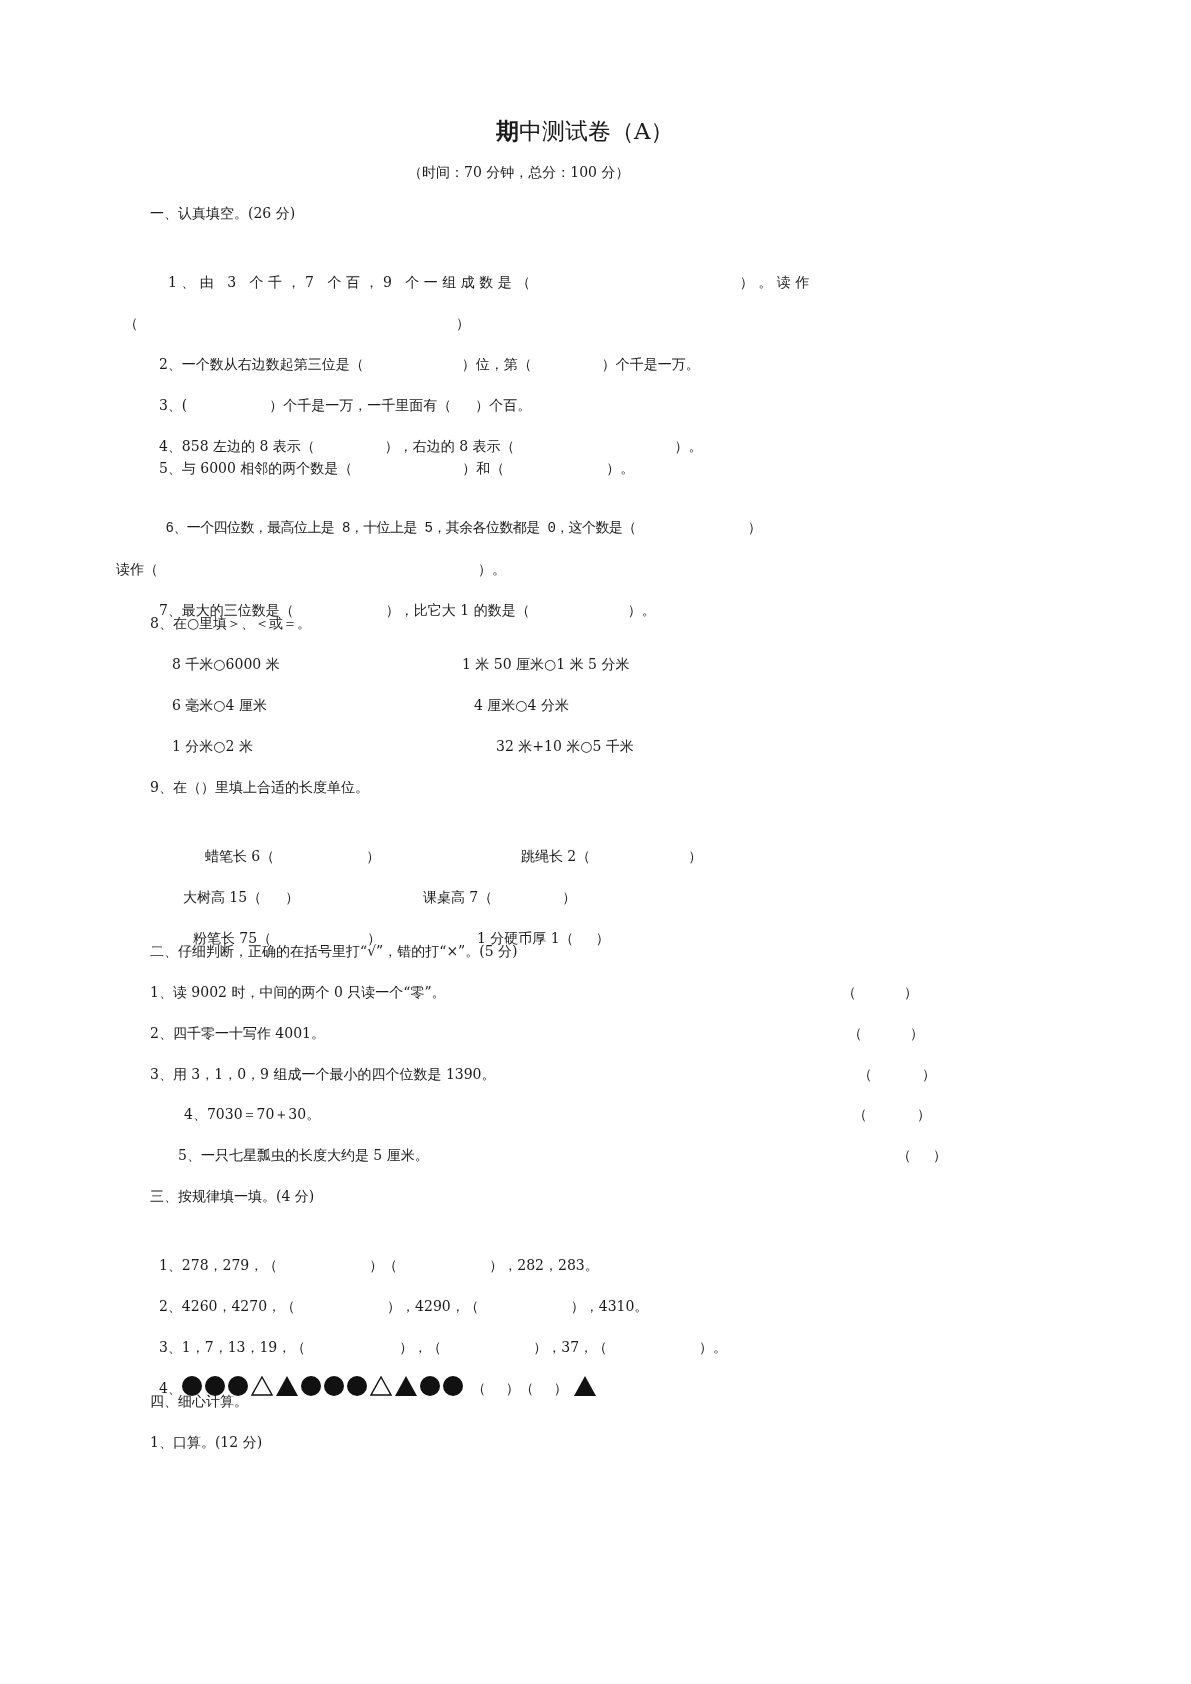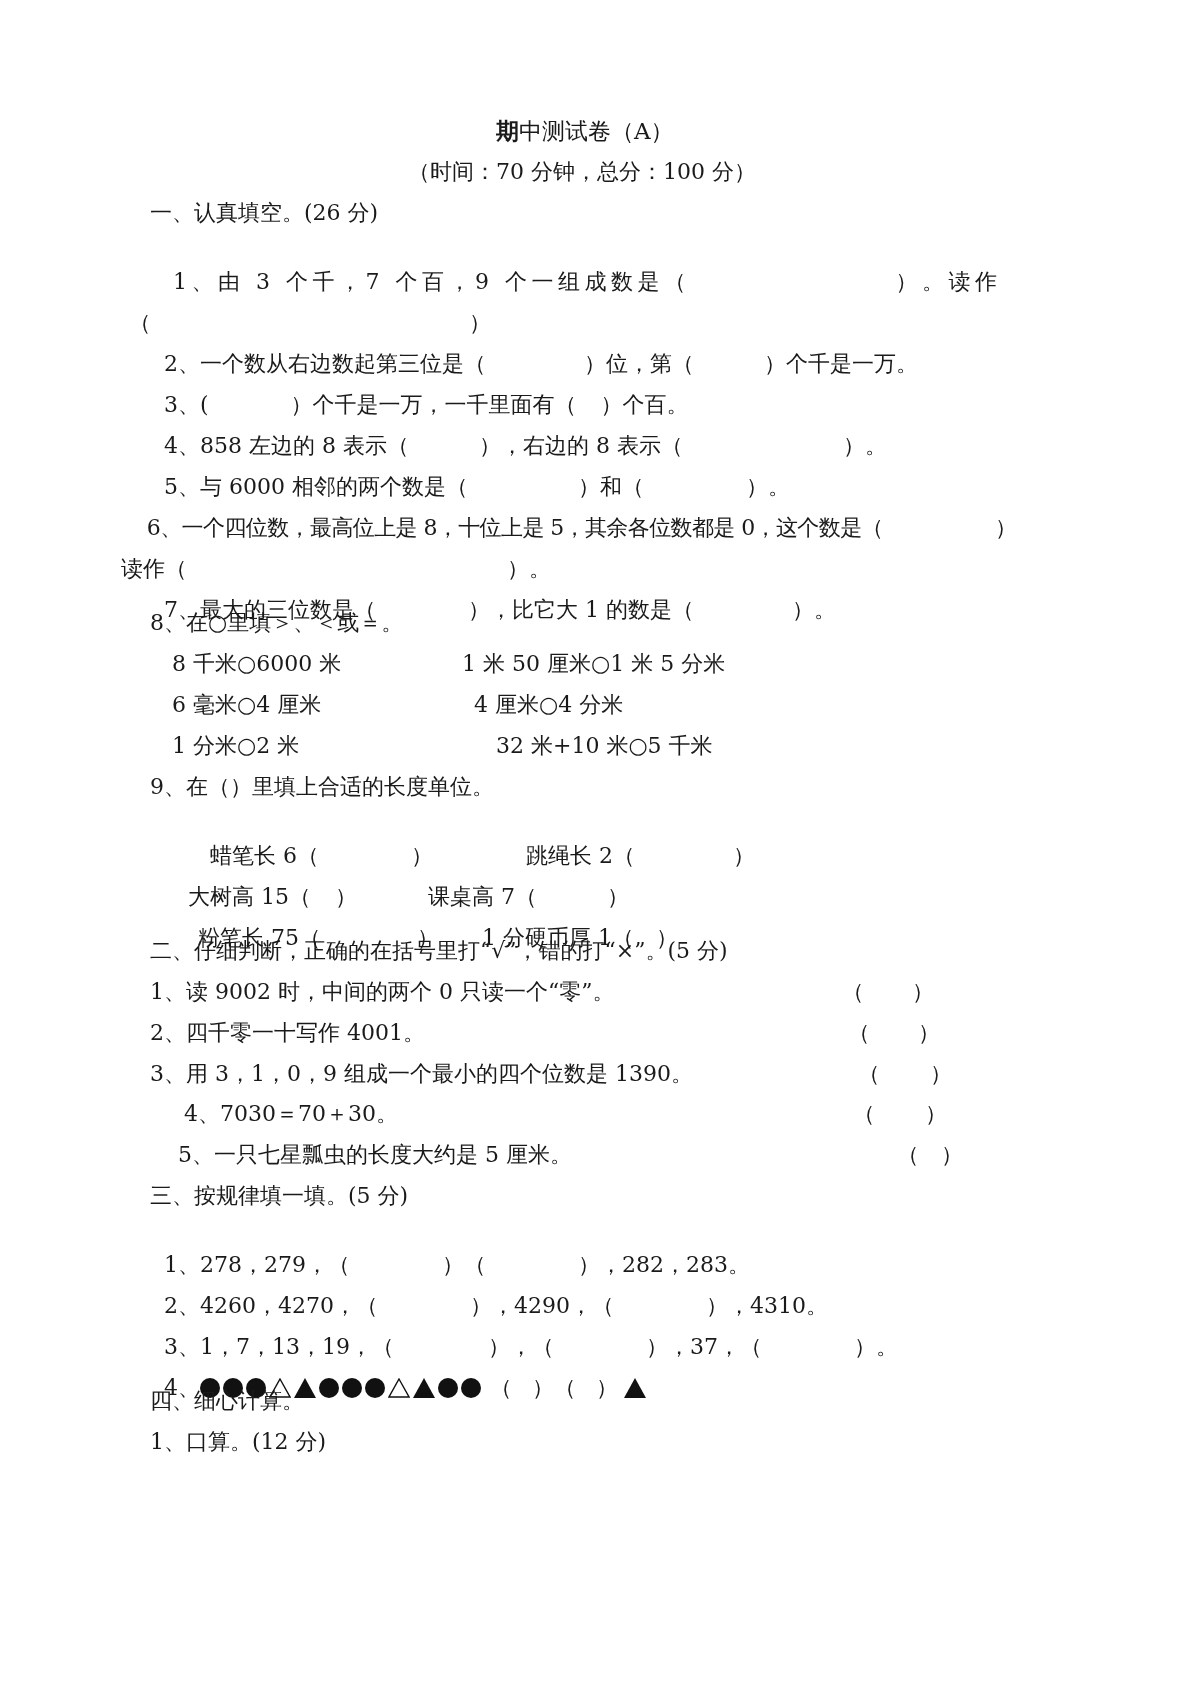--- a/index.html
+++ b/index.html
@@ -1,18 +1,18 @@
 <!DOCTYPE html>
 <html><head>
   <meta charset="utf-8">
   <style>
     html, body { margin: 0; padding: 0; background: #ffffff; }
     body { width: 1191px; height: 1684px; position: relative; overflow: hidden;
            font-family: "DejaVu Serif", "Liberation Serif", serif; color: #1a1a1a; }
-    .ln { position: absolute; font-size: 22px; line-height: 28px; white-space: pre; }
+    .ln { position: absolute; font-size: 14px; line-height: 28px; white-space: pre; }
     .title { font-size: 23px; }
     .title b { font-weight: 700; }
     .blank { display: inline-block; }
     .shape { display: inline-block; vertical-align: -3px; margin-right: 3px; }
     .circle { width: 20px; height: 20px; border-radius: 50%; background: #111; }
     .tri-fill { width: 0; height: 0; border-left: 11px solid transparent; border-right: 11px solid transparent; border-bottom: 20px solid #111; }
     .tri-open { width: 22px; height: 20px; }
   </style>
 </head>
 <body>
@@ -34,25 +34,25 @@
 </div>
 
 <div class="ln" style="left:150px; top:363px;">
   <span>3、(</span><span class="blank" style="width:82px;"></span><span>）个千是一万，一千里面有（</span><span class="blank" style="width:24px;"></span><span>）个百。</span>
 </div>
 
 <div class="ln" style="left:150px; top:404px;">
   <span>4、858 左边的 8 表示（</span><span class="blank" style="width:70px;"></span><span>），右边的 8 表示（</span><span class="blank" style="width:160px;"></span><span>）。</span>
 </div>
 
-<div class="ln" style="left:150px; top:445px;">
+<div class="ln" style="left:150px; top:426px;">
   <span>5、与 6000 相邻的两个数是（</span><span class="blank" style="width:110px;"></span><span>）和（</span><span class="blank" style="width:102px;"></span><span>）。</span>
 </div>
 
-<div class="ln" style="left:134px; top:486px; letter-spacing:-0.6px;">
+<div class="ln" style="left:150px; top:486px; letter-spacing:-0.6px;font-family:Liberation Mono, monospace;">
   <span>6、一个四位数，最高位上是 8，十位上是 5，其余各位数都是 0，这个数是（</span><span class="blank" style="width:112px;"></span><span>）</span>
 </div>
 <div class="ln" style="left:107px; top:527px;">
   <span>读作（</span><span class="blank" style="width:320px;"></span><span>）。</span>
 </div>
 
 <div class="ln" style="left:150px; top:568px;">
   <span>7、最大的三位数是（</span><span class="blank" style="width:92px;"></span><span>），比它大 1 的数是（</span><span class="blank" style="width:98px;"></span><span>）。</span>
 </div>
 
@@ -95,21 +95,21 @@
 
 <div class="ln" style="left:150px; top:1060px;">3、用 3，1，0，9 组成一个最小的四个位数是 1390。</div>
 <div class="ln" style="left:858px; top:1060px;"><span>（</span><span class="blank" style="width:50px;"></span><span>）</span></div>
 
 <div class="ln" style="left:150px; top:1100px;margin-left:34px;">4、7030＝70＋30。</div>
 <div class="ln" style="left:853px; top:1100px;"><span>（</span><span class="blank" style="width:50px;"></span><span>）</span></div>
 
 <div class="ln" style="left:150px; top:1141px;margin-left:28px;">5、一只七星瓢虫的长度大约是 5 厘米。</div>
 <div class="ln" style="left:897px; top:1141px;"><span>（</span><span class="blank" style="width:22px;"></span><span>）</span></div>
 
-<div class="ln" style="left:150px; top:1182px;">三、按规律填一填。(5 分)</div>
+<div class="ln" style="left:150px; top:1182px;">三、按规律填一填。(4 分)</div>
 
 <div class="ln" style="left:150px; top:1223px;">
   <span>1、278，279，（</span><span class="blank" style="width:92px;"></span><span>）（</span><span class="blank" style="width:92px;"></span><span>），282，283。</span>
 </div>
 
 <div class="ln" style="left:150px; top:1264px;">
   <span>2、4260，4270，（</span><span class="blank" style="width:92px;"></span><span>），4290，（</span><span class="blank" style="width:92px;"></span><span>），4310。</span>
 </div>
 
 <div class="ln" style="left:150px; top:1305px;">

